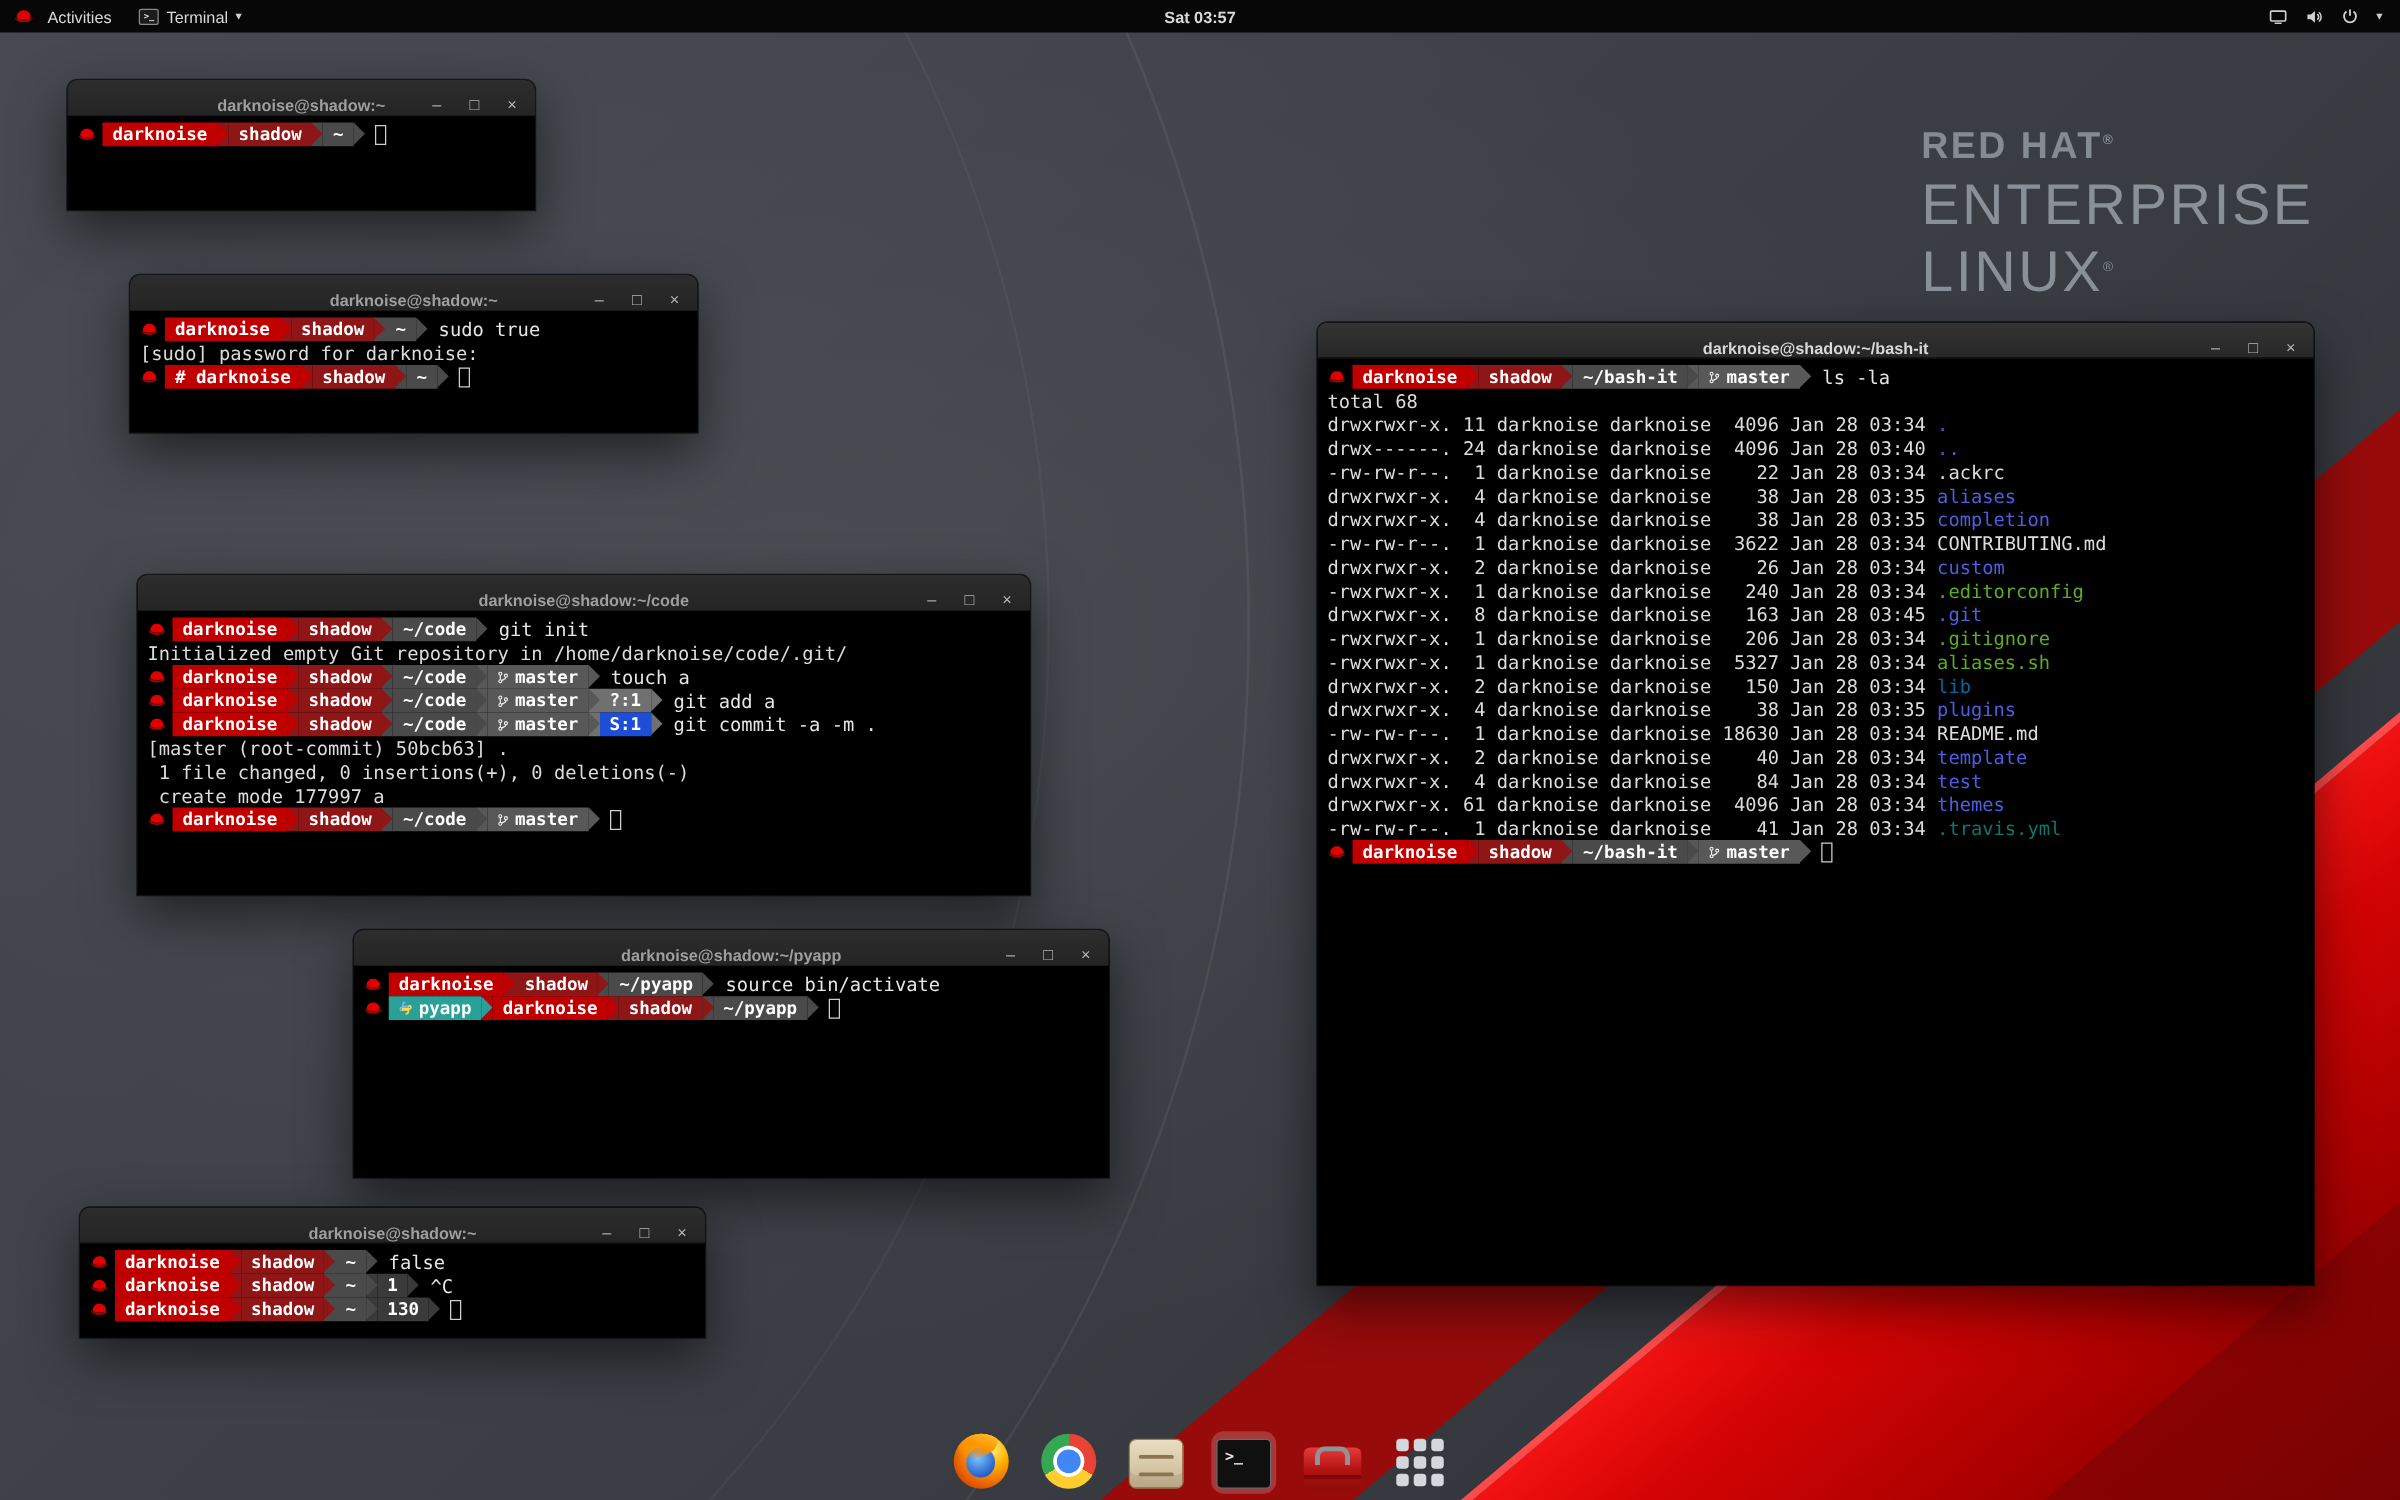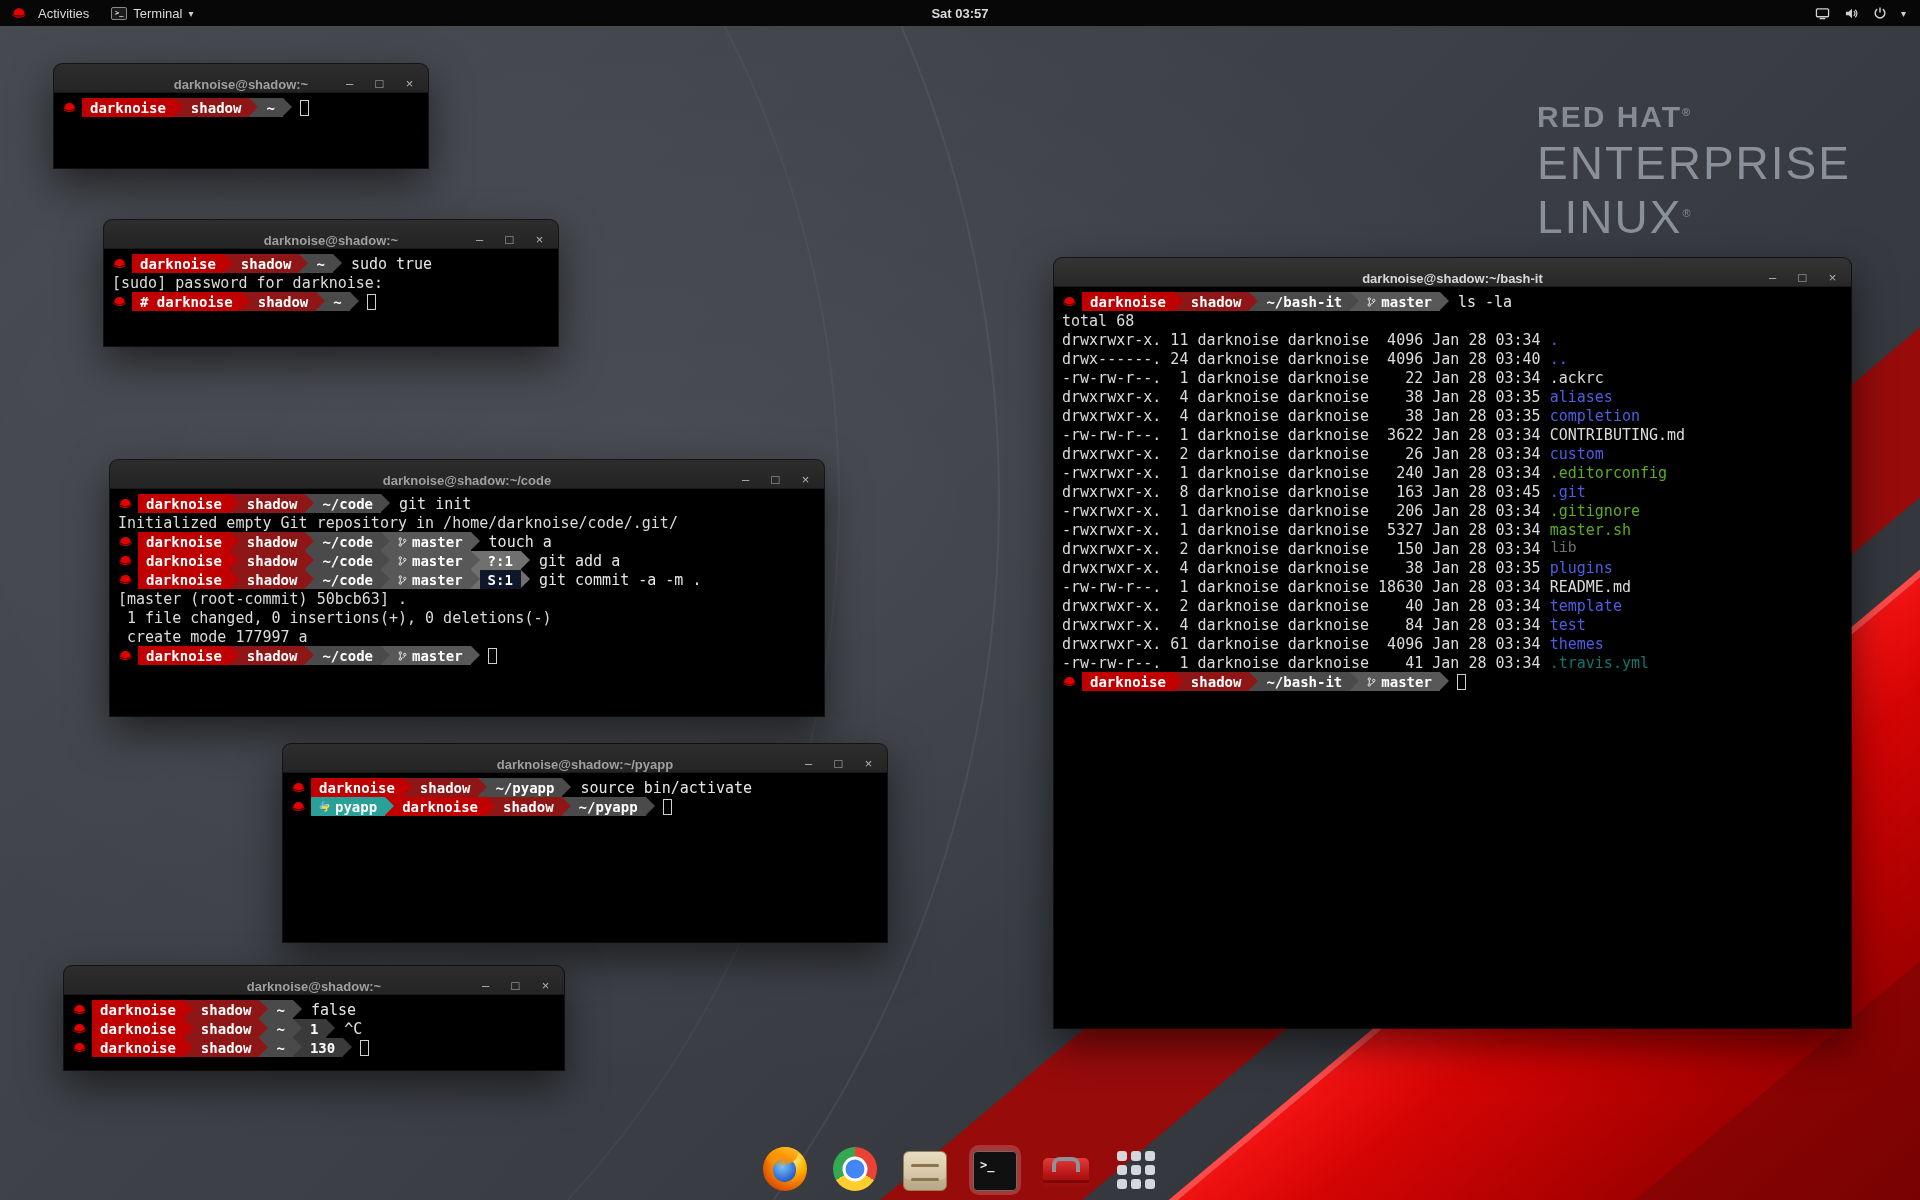--- a/index.html
+++ b/index.html
@@ -161,21 +161,21 @@
                   <path d="M3 4.6 L3 9.4 M9 6.6 C9 9 6 9 4.6 10.2" fill="none" stroke="#f2f2f2" stroke-width="1.2"></path>
                 </svg></span>master</span><span class="pl-arrow" style="background: rgb(112, 112, 112);"><i style="border-left-color: rgb(88, 88, 88);"></i></span><span class="pl-seg" style="background: rgb(112, 112, 112);">?:1</span><span class="pl-arrow" style="background: transparent;"><i style="border-left-color: rgb(112, 112, 112);"></i></span><span class="cmd">git add a</span></div>
           <div class="term-line"><span class="hat-icon"><svg viewBox="0 0 20 14" width="15" height="11">
                 <path d="M3 8 C3 3 7 1 10 1 C13 1 17 3 17 8 L17 9 C13 11 7 11 3 9 Z" fill="#e00000"></path>
                 <path d="M1 8.5 C6 12 14 12 19 8.5 C19 10 15 13 10 13 C5 13 1 10 1 8.5 Z" fill="#b40000"></path>
               </svg></span><span class="pl-seg" style="background: rgb(192, 0, 0);">darknoise</span><span class="pl-arrow" style="background: rgb(142, 22, 22);"><i style="border-left-color: rgb(192, 0, 0);"></i></span><span class="pl-seg" style="background: rgb(142, 22, 22);">shadow</span><span class="pl-arrow" style="background: rgb(74, 74, 74);"><i style="border-left-color: rgb(142, 22, 22);"></i></span><span class="pl-seg" style="background: rgb(74, 74, 74);">~/code</span><span class="pl-arrow" style="background: rgb(88, 88, 88);"><i style="border-left-color: rgb(74, 74, 74);"></i></span><span class="pl-seg" style="background: rgb(88, 88, 88);"><span class="seg-icon"><svg viewBox="0 0 12 14" width="9" height="12">
                   <circle cx="3" cy="3" r="1.6" fill="none" stroke="#f2f2f2" stroke-width="1.2"></circle>
                   <circle cx="3" cy="11" r="1.6" fill="none" stroke="#f2f2f2" stroke-width="1.2"></circle>
                   <circle cx="9" cy="5" r="1.6" fill="none" stroke="#f2f2f2" stroke-width="1.2"></circle>
                   <path d="M3 4.6 L3 9.4 M9 6.6 C9 9 6 9 4.6 10.2" fill="none" stroke="#f2f2f2" stroke-width="1.2"></path>
-                </svg></span>master</span><span class="pl-arrow" style="background: rgb(112, 112, 112);"><i style="border-left-color: rgb(88, 88, 88);"></i></span><span class="pl-seg" style="background: #0f172a;">S:1</span><span class="pl-arrow" style="background: transparent;"><i style="border-left-color: rgb(112, 112, 112);"></i></span><span class="cmd">git commit -a -m .</span></div>
+                </svg></span>master</span><span class="pl-arrow" style="background: rgb(112, 112, 112);"><i style="border-left-color: rgb(88, 88, 88);"></i></span><span class="pl-seg" style="background: #1d4ed8;">S:1</span><span class="pl-arrow" style="background: transparent;"><i style="border-left-color: rgb(112, 112, 112);"></i></span><span class="cmd">git commit -a -m .</span></div>
           <div class="term-line"><span class="out">[master (root-commit) 50bcb63] .</span></div>
           <div class="term-line"><span class="out"> 1 file changed, 0 insertions(+), 0 deletions(-)</span></div>
           <div class="term-line"><span class="out"> create mode 177997 a</span></div>
           <div class="term-line"><span class="hat-icon"><svg viewBox="0 0 20 14" width="15" height="11">
                 <path d="M3 8 C3 3 7 1 10 1 C13 1 17 3 17 8 L17 9 C13 11 7 11 3 9 Z" fill="#e00000"></path>
                 <path d="M1 8.5 C6 12 14 12 19 8.5 C19 10 15 13 10 13 C5 13 1 10 1 8.5 Z" fill="#b40000"></path>
               </svg></span><span class="pl-seg" style="background: rgb(192, 0, 0);">darknoise</span><span class="pl-arrow" style="background: rgb(142, 22, 22);"><i style="border-left-color: rgb(192, 0, 0);"></i></span><span class="pl-seg" style="background: rgb(142, 22, 22);">shadow</span><span class="pl-arrow" style="background: rgb(74, 74, 74);"><i style="border-left-color: rgb(142, 22, 22);"></i></span><span class="pl-seg" style="background: rgb(74, 74, 74);">~/code</span><span class="pl-arrow" style="background: rgb(88, 88, 88);"><i style="border-left-color: rgb(74, 74, 74);"></i></span><span class="pl-seg" style="background: rgb(88, 88, 88);"><span class="seg-icon"><svg viewBox="0 0 12 14" width="9" height="12">
                   <circle cx="3" cy="3" r="1.6" fill="none" stroke="#f2f2f2" stroke-width="1.2"></circle>
                   <circle cx="3" cy="11" r="1.6" fill="none" stroke="#f2f2f2" stroke-width="1.2"></circle>
                   <circle cx="9" cy="5" r="1.6" fill="none" stroke="#f2f2f2" stroke-width="1.2"></circle>
@@ -253,22 +253,22 @@
           <div class="term-line"><span class="out">drwxrwxr-x. 11 darknoise darknoise  4096 Jan 28 03:34 </span><span class="out" style="color: rgb(76, 95, 228);">.</span></div>
           <div class="term-line"><span class="out">drwx------. 24 darknoise darknoise  4096 Jan 28 03:40 </span><span class="out" style="color: rgb(76, 95, 228);">..</span></div>
           <div class="term-line"><span class="out">-rw-rw-r--.  1 darknoise darknoise    22 Jan 28 03:34 </span><span class="out" style="color: rgb(220, 220, 220);">.ackrc</span></div>
           <div class="term-line"><span class="out">drwxrwxr-x.  4 darknoise darknoise    38 Jan 28 03:35 </span><span class="out" style="color: rgb(76, 95, 228);">aliases</span></div>
           <div class="term-line"><span class="out">drwxrwxr-x.  4 darknoise darknoise    38 Jan 28 03:35 </span><span class="out" style="color: rgb(76, 95, 228);">completion</span></div>
           <div class="term-line"><span class="out">-rw-rw-r--.  1 darknoise darknoise  3622 Jan 28 03:34 </span><span class="out" style="color: rgb(220, 220, 220);">CONTRIBUTING.md</span></div>
           <div class="term-line"><span class="out">drwxrwxr-x.  2 darknoise darknoise    26 Jan 28 03:34 </span><span class="out" style="color: rgb(76, 95, 228);">custom</span></div>
           <div class="term-line"><span class="out">-rwxrwxr-x.  1 darknoise darknoise   240 Jan 28 03:34 </span><span class="out" style="color: rgb(90, 174, 34);">.editorconfig</span></div>
           <div class="term-line"><span class="out">drwxrwxr-x.  8 darknoise darknoise   163 Jan 28 03:45 </span><span class="out" style="color: rgb(76, 95, 228);">.git</span></div>
           <div class="term-line"><span class="out">-rwxrwxr-x.  1 darknoise darknoise   206 Jan 28 03:34 </span><span class="out" style="color: rgb(90, 174, 34);">.gitignore</span></div>
-          <div class="term-line"><span class="out">-rwxrwxr-x.  1 darknoise darknoise  5327 Jan 28 03:34 </span><span class="out" style="color: rgb(90, 174, 34);">master.sh</span></div>
-          <div class="term-line"><span class="out">drwxrwxr-x.  2 darknoise darknoise   150 Jan 28 03:34 </span><span class="out" style="color: #737373; font-family: Liberation Mono, monospace;">lib</span></div>
+          <div class="term-line"><span class="out">-rwxrwxr-x.  1 darknoise darknoise  5327 Jan 28 03:34 </span><span class="out" style="color: rgb(90, 174, 34);">aliases.sh</span></div>
+          <div class="term-line"><span class="out">drwxrwxr-x.  2 darknoise darknoise   150 Jan 28 03:34 </span><span class="out" style="color: #0369a1;">lib</span></div>
           <div class="term-line"><span class="out">drwxrwxr-x.  4 darknoise darknoise    38 Jan 28 03:35 </span><span class="out" style="color: rgb(76, 95, 228);">plugins</span></div>
           <div class="term-line"><span class="out">-rw-rw-r--.  1 darknoise darknoise 18630 Jan 28 03:34 </span><span class="out" style="color: rgb(220, 220, 220);">README.md</span></div>
           <div class="term-line"><span class="out">drwxrwxr-x.  2 darknoise darknoise    40 Jan 28 03:34 </span><span class="out" style="color: rgb(76, 95, 228);">template</span></div>
           <div class="term-line"><span class="out">drwxrwxr-x.  4 darknoise darknoise    84 Jan 28 03:34 </span><span class="out" style="color: rgb(76, 95, 228);">test</span></div>
           <div class="term-line"><span class="out">drwxrwxr-x. 61 darknoise darknoise  4096 Jan 28 03:34 </span><span class="out" style="color: rgb(76, 95, 228);">themes</span></div>
           <div class="term-line"><span class="out">-rw-rw-r--.  1 darknoise darknoise    41 Jan 28 03:34 </span><span class="out" style="color: #0f766e;">.travis.yml</span></div>
           <div class="term-line"><span class="hat-icon"><svg viewBox="0 0 20 14" width="15" height="11">
                 <path d="M3 8 C3 3 7 1 10 1 C13 1 17 3 17 8 L17 9 C13 11 7 11 3 9 Z" fill="#e00000"></path>
                 <path d="M1 8.5 C6 12 14 12 19 8.5 C19 10 15 13 10 13 C5 13 1 10 1 8.5 Z" fill="#b40000"></path>
               </svg></span><span class="pl-seg" style="background: rgb(192, 0, 0);">darknoise</span><span class="pl-arrow" style="background: rgb(142, 22, 22);"><i style="border-left-color: rgb(192, 0, 0);"></i></span><span class="pl-seg" style="background: rgb(142, 22, 22);">shadow</span><span class="pl-arrow" style="background: rgb(74, 74, 74);"><i style="border-left-color: rgb(142, 22, 22);"></i></span><span class="pl-seg" style="background: rgb(74, 74, 74);">~/bash-it</span><span class="pl-arrow" style="background: rgb(88, 88, 88);"><i style="border-left-color: rgb(74, 74, 74);"></i></span><span class="pl-seg" style="background: rgb(88, 88, 88);"><span class="seg-icon"><svg viewBox="0 0 12 14" width="9" height="12">

